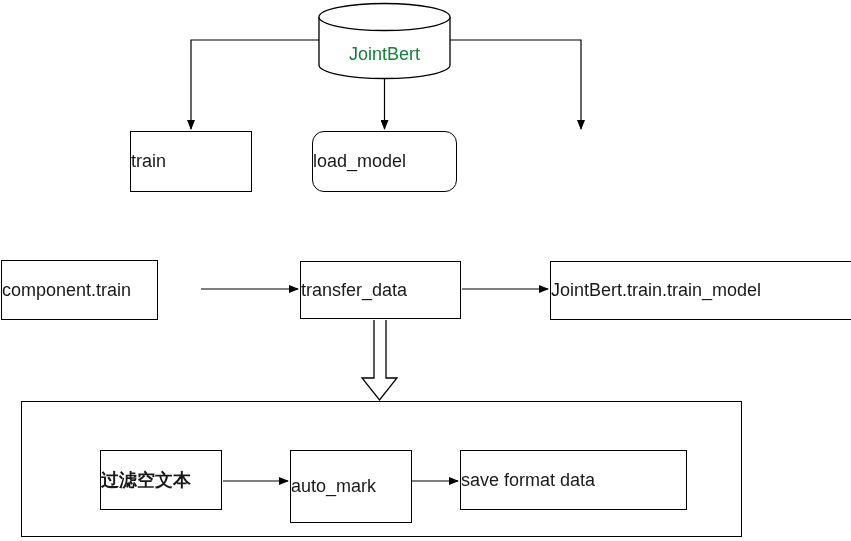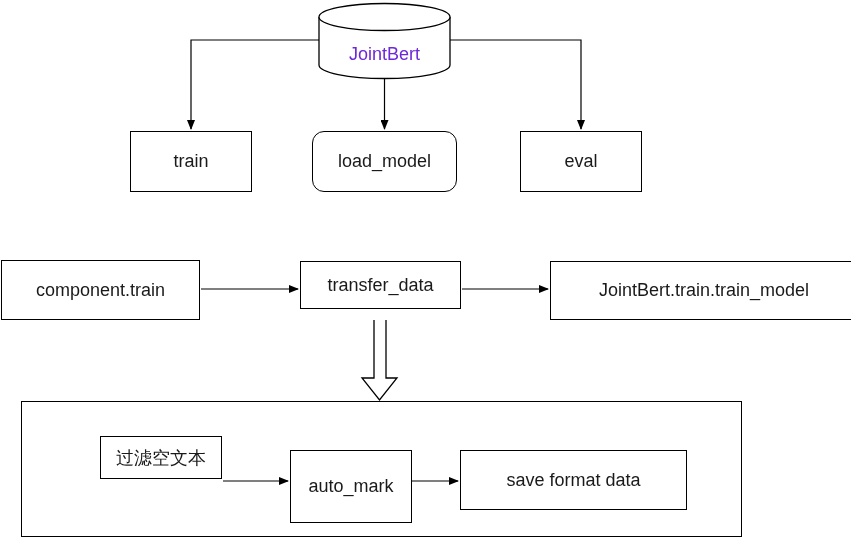--- a/index.html
+++ b/index.html
@@ -22,21 +22,21 @@
     width: 851px;
     height: 541px;
   }
   .node {
     position: absolute;
     box-sizing: border-box;
     border: 1px solid #000000;
     background: #ffffff;
     display: flex;
     align-items: center;
-    justify-content: center;
+    justify-content: flex-start;
     font-size: 18px;
     color: #1a1a1a;
     white-space: nowrap;
     text-align: center;
   }
   .group-box {
     position: absolute;
     box-sizing: border-box;
     border: 1px solid #000000;
     background: transparent;
@@ -44,21 +44,21 @@
   .cylinder-label {
     position: absolute;
     left: 319px;
     top: 43px;
     width: 131px;
     height: 22px;
     display: flex;
     align-items: center;
     justify-content: center;
     font-size: 18px;
-    color: #6d28d9;
+    color: #15803d;
     white-space: nowrap;
   }
 </style>
 </head>
 <body>
 
 <div class="canvas">
 
   <svg class="connectors" viewBox="0 0 851 541" xmlns="http://www.w3.org/2000/svg">
     <defs>
@@ -90,37 +90,34 @@
   </svg>
 
   <div class="cylinder-label">JointBert</div>
 
   <div class="node" style="left:130px; top:131px; width:122px; height:61px;">
     <span>train</span>
   </div>
   <div class="node" style="left:312px; top:131px; width:145px; height:61px;border-radius:12px;">
     <span>load_model</span>
   </div>
-  <div class="node" style="left:520px; top:131px; width:122px; height:61px;">
-    <span>eval</span>
-  </div>
 
-  <div class="node" style="left:1px; top:260px; width:199px; height:60px;">
+  <div class="node" style="left:1px; top:260px; width:157px; height:60px;">
     <span>component.train</span>
   </div>
-  <div class="node" style="left:300px; top:261px; width:161px; height:48px;">
+  <div class="node" style="left:300px; top:261px; width:161px; height:58px;">
     <span>transfer_data</span>
   </div>
   <div class="node" style="left:550px; top:261px; width:308px; height:59px;">
     <span>JointBert.train.train_model</span>
   </div>
 
   <div class="group-box" style="left:21px; top:401px; width:721px; height:136px;"></div>
 
-  <div class="node" style="left:100px; top:436px; width:122px; height:43px;">
+  <div class="node" style="left:100px; top:450px; width:122px; height:60px;font-weight:bold;">
     <span>过滤空文本</span>
   </div>
   <div class="node" style="left:290px; top:450px; width:122px; height:73px;">
     <span>auto_mark</span>
   </div>
   <div class="node" style="left:460px; top:450px; width:227px; height:60px;">
     <span>save format data</span>
   </div>
 
 </div>

